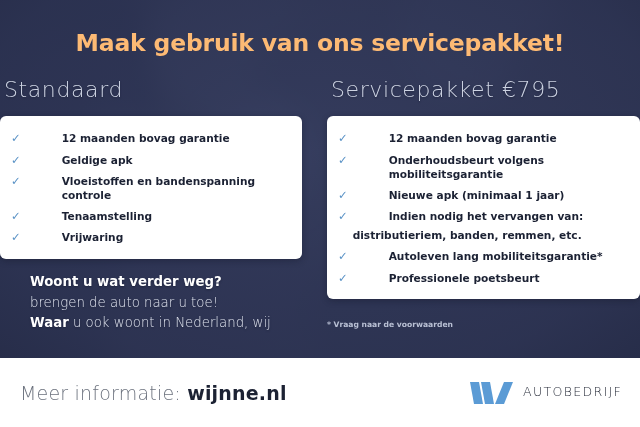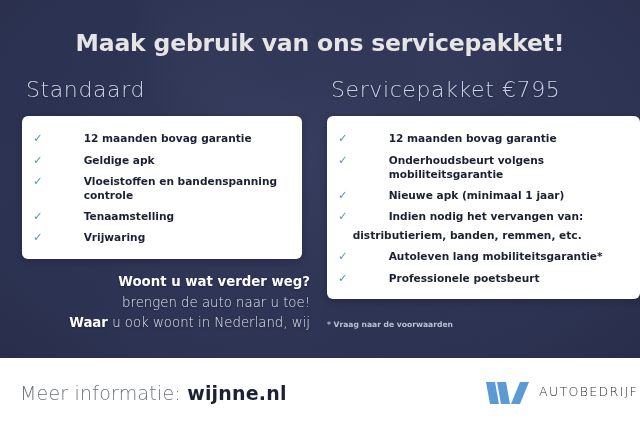--- a/index.html
+++ b/index.html
@@ -69,39 +69,39 @@
     inset: 0;
     height: 358px;
   }
 
   .headline {
     position: absolute;
     top: 29px;
     left: 0;
     right: 0;
     text-align: center;
-    color: #e5e5e5;
+    color: #fdba74;
     font-size: 23.5px;
     font-weight: bold;
     letter-spacing: -0.2px;
     font-family: "DejaVu Sans", sans-serif;
   }
 
   .columns {
     position: absolute;
     top: 77px;
     left: 0;
     right: 0;
     display: flex;
   }
   .col {
     width: 50%;
     box-sizing: border-box;
   }
-  .col-left  { padding-left: 22px; padding-right: 18px; }
+  .col-left  { padding-right: 18px; }
   .col-right { padding-left: 7px;  }
 
   .col-title {
     color: #cdd3e2;
     font-size: 22px;
     font-weight: 300;
     letter-spacing: 0.6px;
     margin: 0 0 14px 4px;
     font-family: "DejaVu Sans", sans-serif;
     text-shadow: 0 1px 2px rgba(20,24,44,0.45);
@@ -146,21 +146,20 @@
     position: absolute;
     left: 30px;
     top: 272px;
     width: 280px;
     color: #dfe3ee;
     font-size: 13.3px;
     line-height: 1.55;
     font-weight: 300;
     font-family: "DejaVu Sans", sans-serif;
     text-shadow: 0 1px 2px rgba(18,22,42,0.5);
-    text-align: right;
   }
   .aside .strong {
     color: #ffffff;
     font-weight: bold;
   }
 
   .footnote {
     position: absolute;
     left: 327px;
     top: 320px;
@@ -193,21 +192,21 @@
     font-family: "DejaVu Sans", sans-serif;
     white-space: nowrap;
   }
   .footer-text b {
     color: #1c2233;
     font-weight: bold;
   }
 
   .logo {
     position: absolute;
-    left: 486px;
+    left: 470px;
     top: 50%;
     transform: translateY(-50%);
     display: flex;
     align-items: center;
     gap: 9px;
   }
   .logo-mark { flex: 0 0 auto; display: block; }
   .logo-words {
     line-height: 1;
     font-family: "DejaVu Sans", sans-serif;

